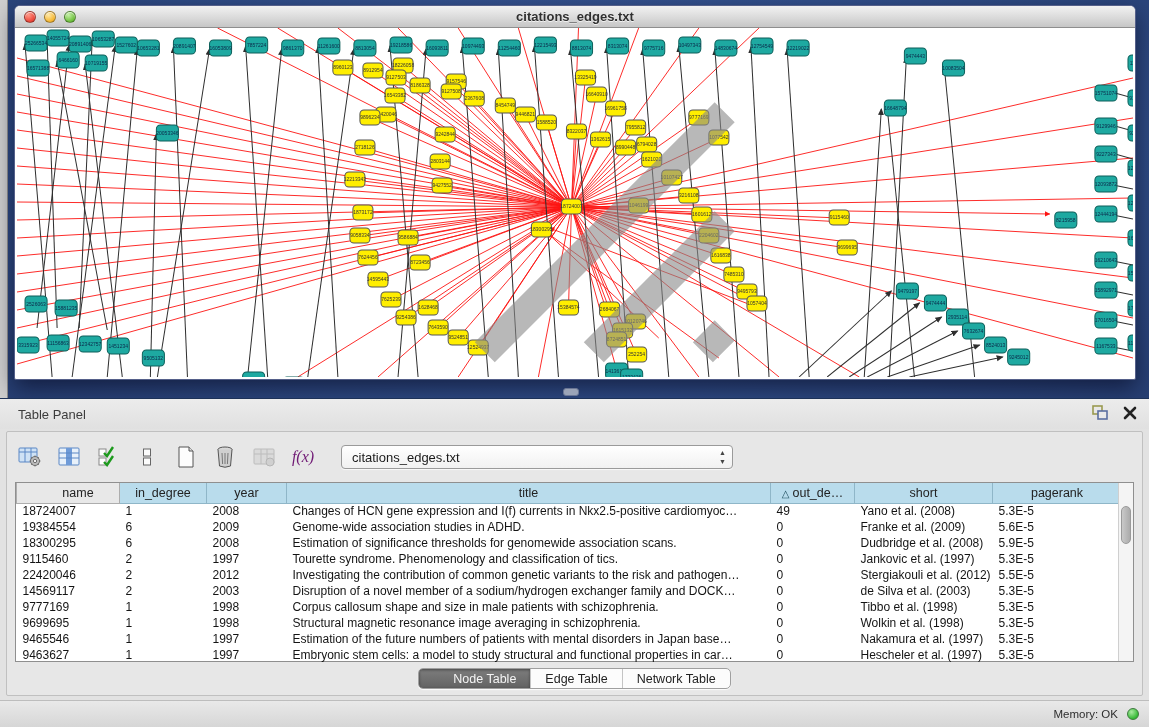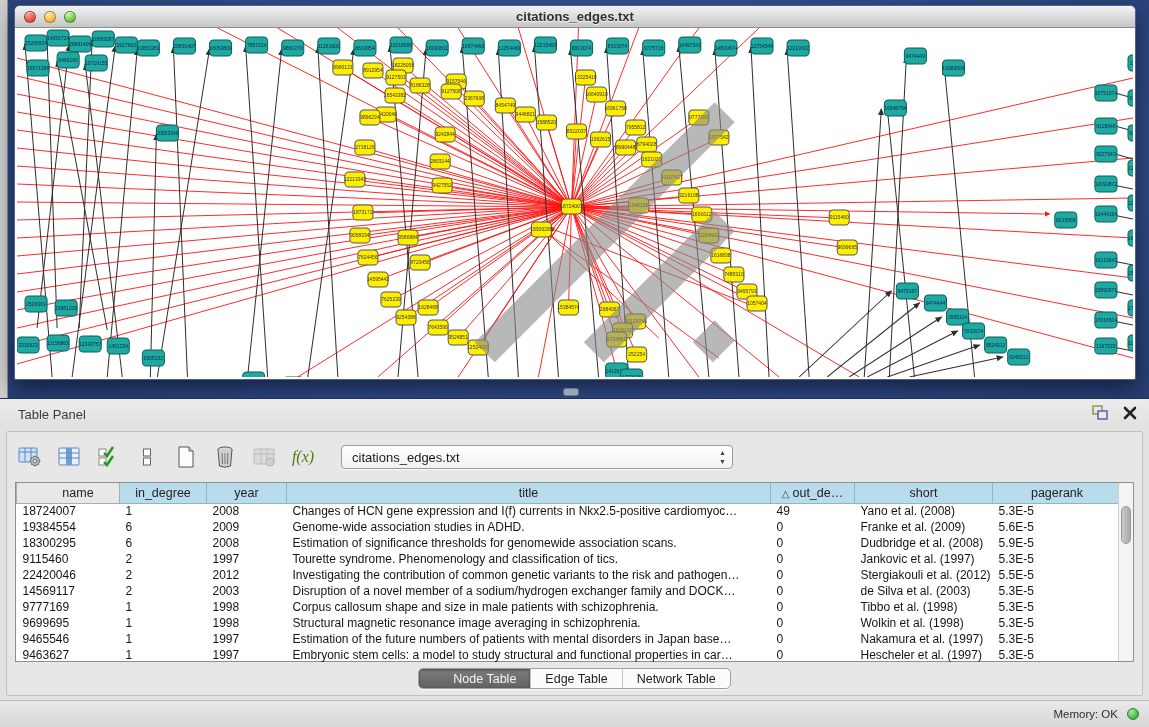--- a/index.html
+++ b/index.html
@@ -41,21 +41,21 @@
   .panel-titlebar { position:relative; height:30px; display:flex; align-items:center;
     background:linear-gradient(#ececec,#e0e0e0); }
   .panel-title { margin-left:18px; font-size:13px; color:#3c3c3c; }
   .panel-actions { position:absolute; right:12px; top:6px; display:flex; gap:14px; align-items:center; }
   .panel-box { position:absolute; left:6px; right:6px; top:32px; bottom:4px;
     background:#e7e7e7; border:1px solid #c0c0c0; border-radius:2px; }
 
   .toolbar { position:absolute; left:8px; top:8px; height:34px; display:flex; align-items:center; gap:9px; }
   .tb-btn { width:30px; height:30px; border:none; background:transparent; display:flex;
     align-items:center; justify-content:center; cursor:pointer; }
-  .fx-label { font-family:"Liberation Serif", serif; font-style:italic; font-size:16px; color:#4d7c0f; }
+  .fx-label { font-family:"Liberation Serif", serif; font-style:italic; font-size:16px; color:#701a75; }
   .table-select { margin-left:14px; width:392px; height:24px; background:linear-gradient(#ffffff,#f1f1f1);
     border:1px solid #9a9a9a; border-radius:4px; box-shadow:0 1px 1px rgba(255,255,255,.8);
     display:flex; align-items:center; position:relative; cursor:pointer; }
   .table-select .value { margin-left:10px; font-size:13px; color:#1b1b1b; }
   .stepper { position:absolute; right:6px; top:2px; font-size:7px; line-height:9px; color:#444; text-align:center; }
 
   .grid-wrap { position:absolute; left:8px; right:8px; top:50px; height:180px;
     background:#fff; border:1px solid #8f8f8f; }
   table.grid { border-collapse:collapse; table-layout:fixed; width:1105px; font-size:12px; }
   table.grid th { height:20px; font-weight:normal; font-size:12.5px; color:#222; text-align:center;

